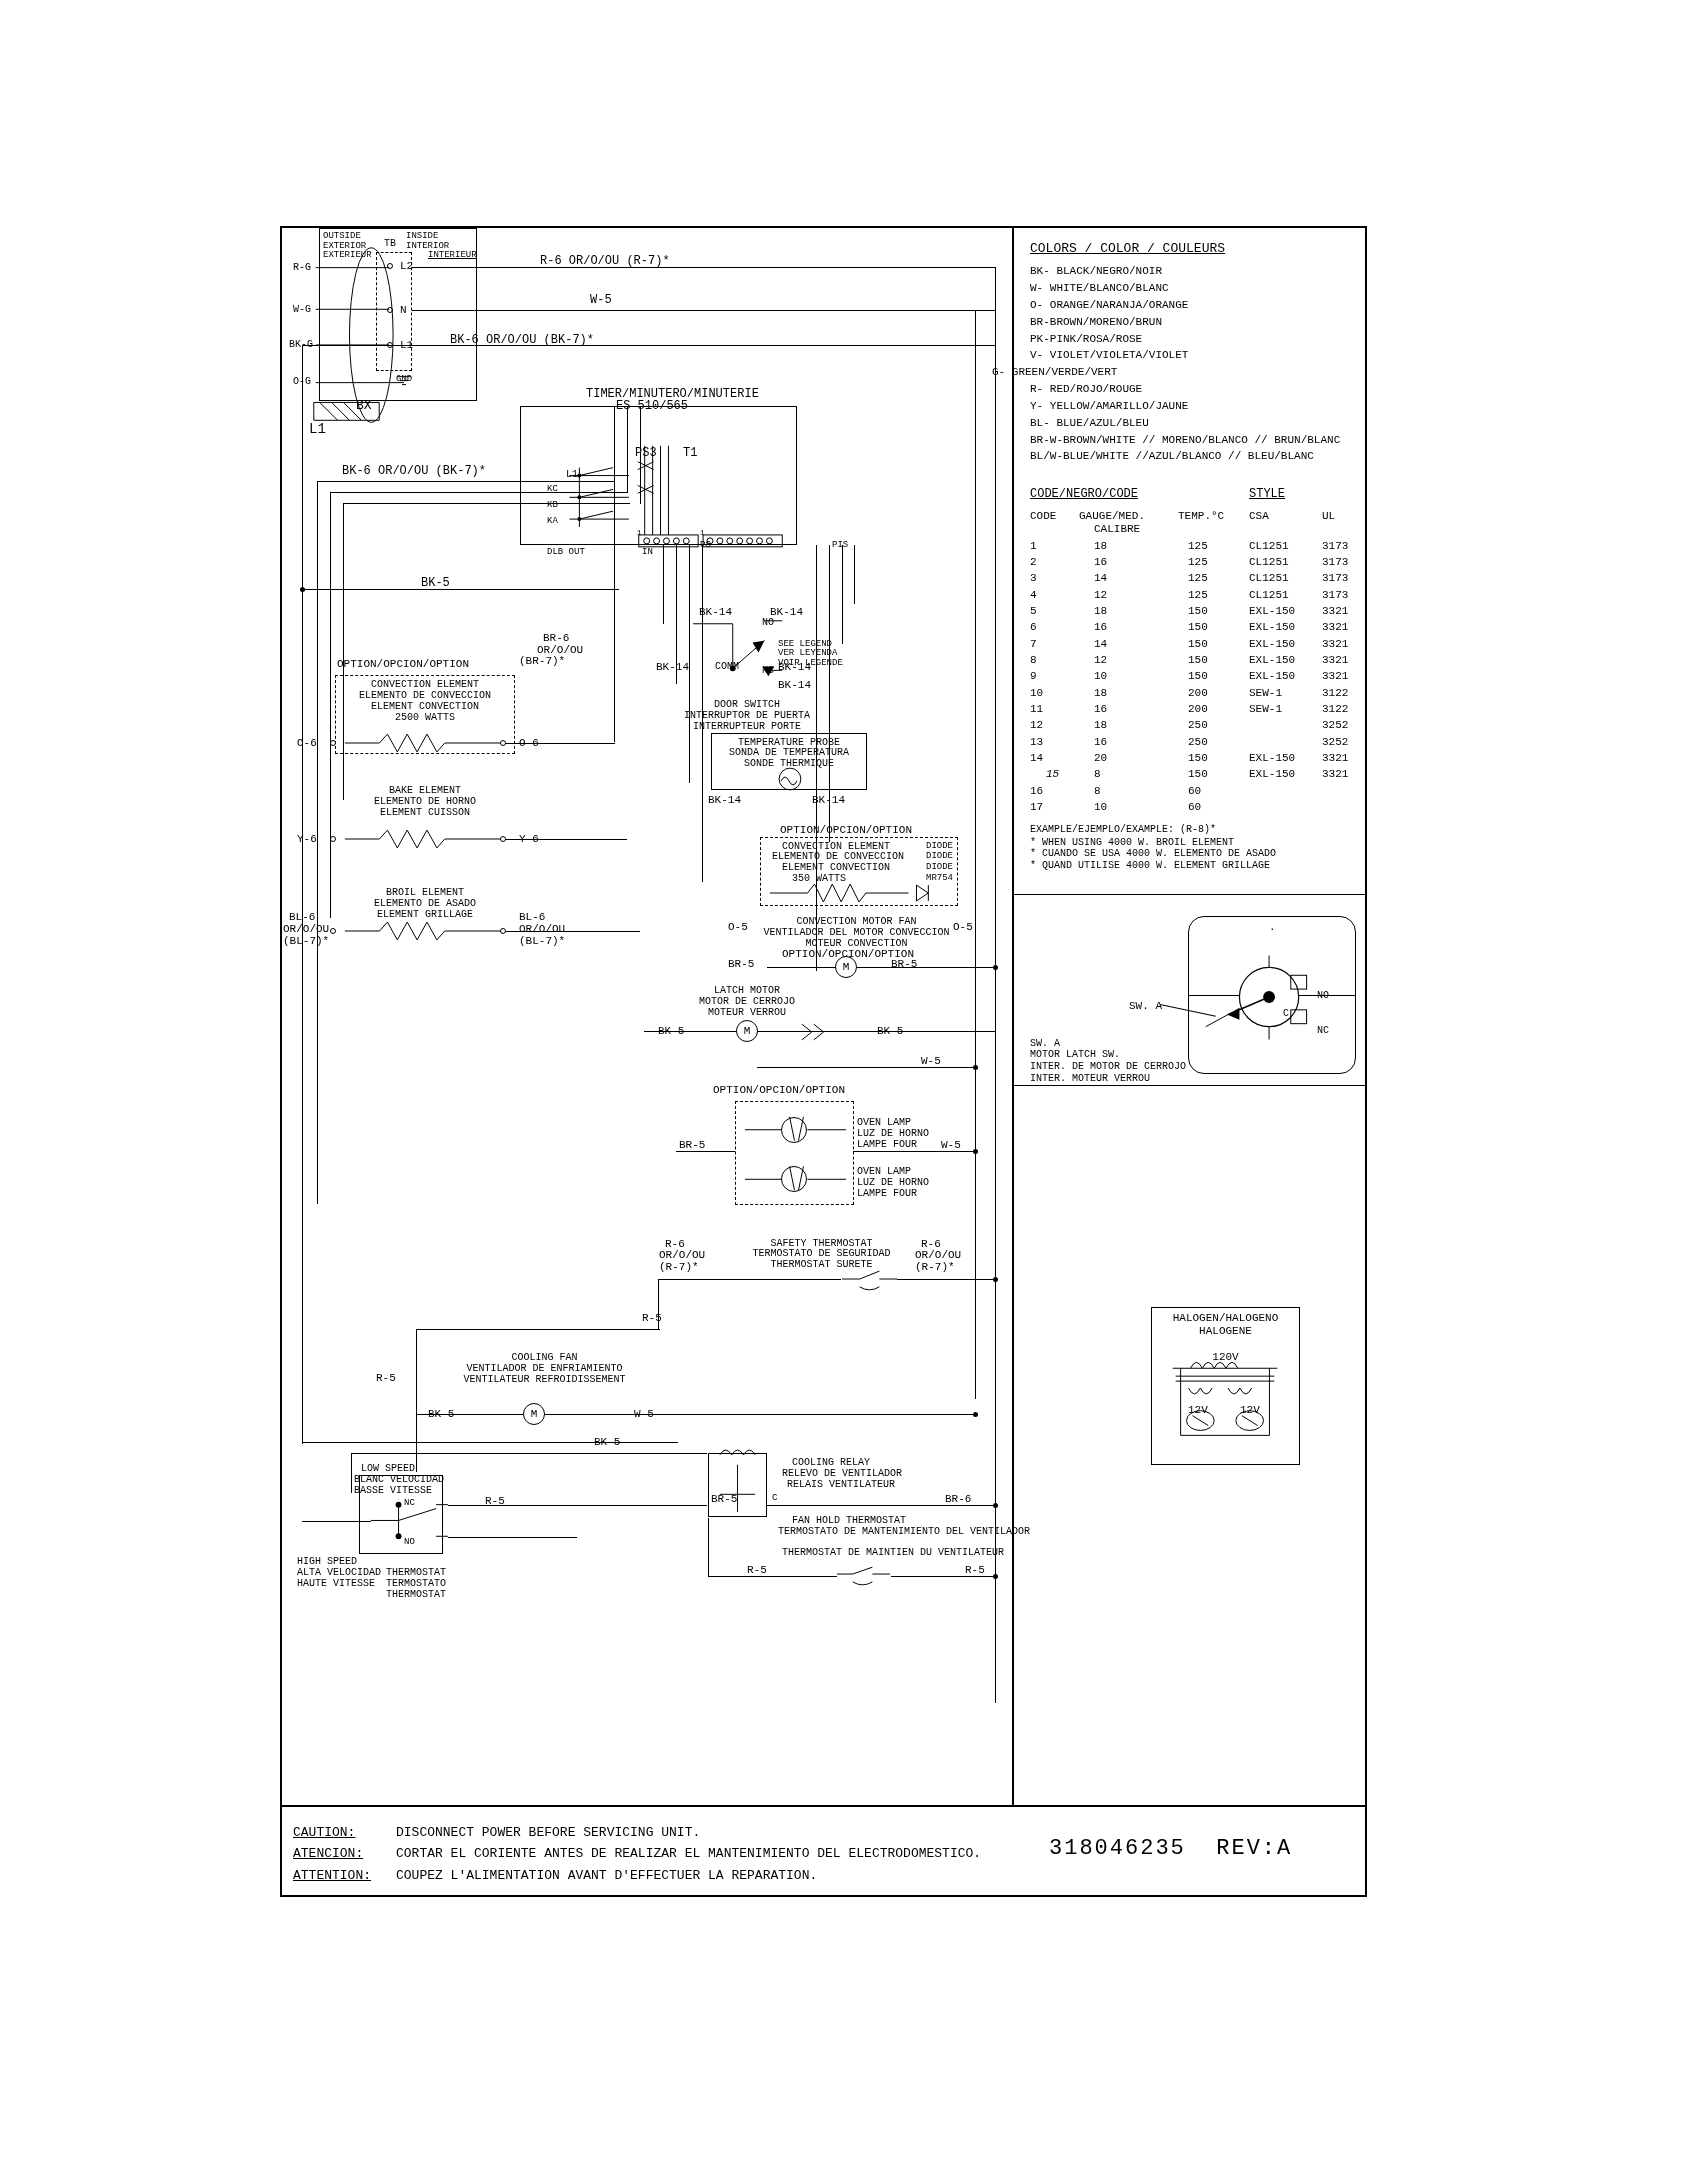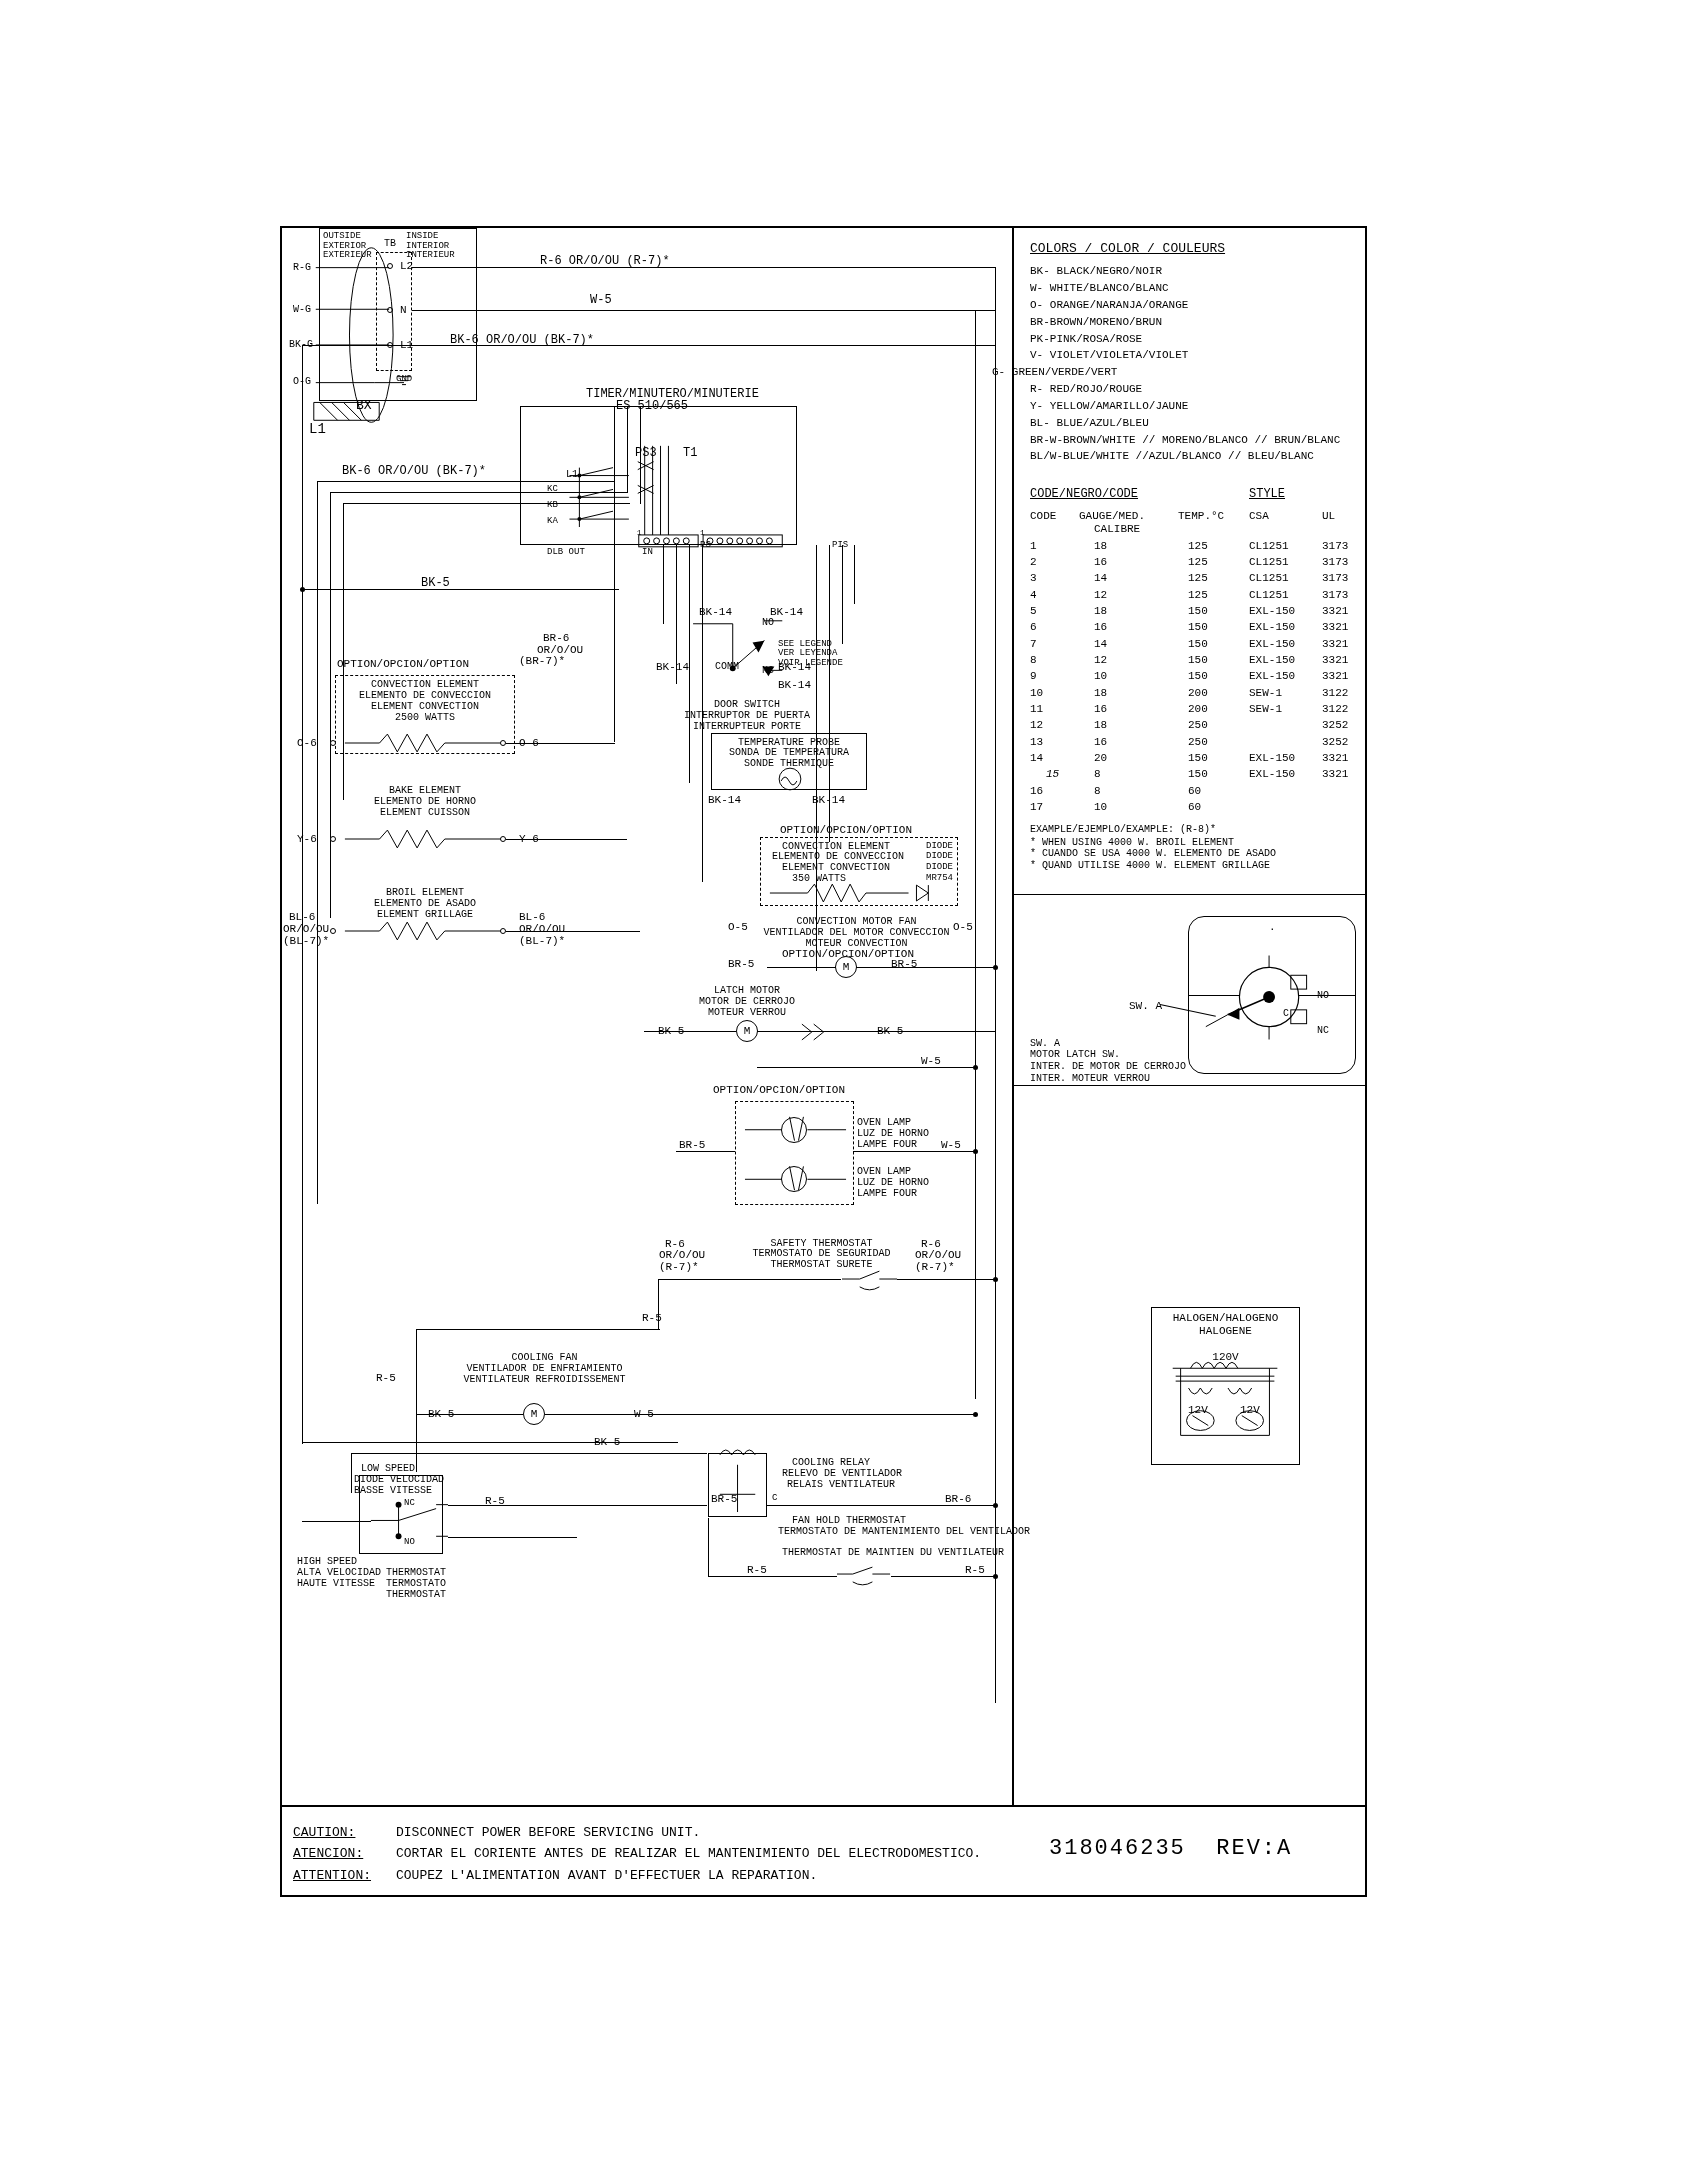--- a/index.html
+++ b/index.html
@@ -193,21 +193,21 @@
   </svg>
   <div class="t t11" style="left:1188px;top:1404px;">12V</div>
   <div class="t t11" style="left:1240px;top:1404px;">12V</div>
 
   <div class="box" style="left:319px;top:228px;width:158px;height:173px;"></div>
   <div class="t t9" style="left:323px;top:231px;">OUTSIDE</div>
   <div class="t t9" style="left:323px;top:241px;">EXTERIOR</div>
   <div class="t t9" style="left:323px;top:250px;">EXTERIEUR</div>
   <div class="t t9" style="left:406px;top:231px;">INSIDE</div>
   <div class="t t9" style="left:406px;top:241px;">INTERIOR</div>
-  <div class="t t9" style="left:406px;top:250px;">INTERIEUR</div>
+  <div class="t t9" style="left:428px;top:250px;text-decoration:underline;">INTERIEUR</div>
   <div class="t t10" style="left:384px;top:238px;">TB</div>
 
   <div class="dash" style="left:376px;top:252px;width:36px;height:119px;"></div>
   <div class="ocirc" style="left:387px;top:263px;"></div>
   <div class="ocirc" style="left:387px;top:307px;"></div>
   <div class="ocirc" style="left:387px;top:342px;"></div>
   <div class="t t11" style="left:400px;top:260px;">L2</div>
   <div class="t t11" style="left:400px;top:304px;">N</div>
   <div class="t t11" style="left:400px;top:339px;">L1</div>
 
@@ -548,21 +548,21 @@
   </svg>
   <div class="t t11" style="left:747px;top:1564px;">R-5</div>
   <div class="t t11" style="left:965px;top:1564px;">R-5</div>
   <div class="ln" style="left:708px;top:1576px;width:129px;height:1px;"></div>
   <div class="ln" style="left:708px;top:1518px;width:1px;height:58px;"></div>
   <div class="ln" style="left:891px;top:1576px;width:104px;height:1px;"></div>
   <div class="node" style="left:993px;top:1574px;"></div>
 
   <div class="box" style="left:359px;top:1475px;width:84px;height:79px;"></div>
   <div class="t t10" style="left:361px;top:1463px;">LOW SPEED</div>
-  <div class="t t10" style="left:354px;top:1474px;">DIODE VELOCIDAD</div>
+  <div class="t t10" style="left:354px;top:1474px;">BLANC VELOCIDAD</div>
   <div class="t t10" style="left:354px;top:1485px;">BASSE VITESSE</div>
   <div class="t t9" style="left:404px;top:1498px;">NC</div>
   <div class="t t9" style="left:404px;top:1537px;">NO</div>
   <svg style="left:359px;top:1475px;width:89px;height:84px;" viewBox="0 0 90 85" width="89" height="84">
     <circle cx="40" cy="30" r="3" fill="#000"></circle>
     <circle cx="40" cy="62" r="3" fill="#000"></circle>
     <line x1="40" y1="30" x2="40" y2="62" stroke="#000"></line>
     <line x1="40" y1="46" x2="78" y2="34" stroke="#000"></line>
     <line x1="12" y1="46" x2="40" y2="46" stroke="#000"></line>
     <line x1="78" y1="30" x2="90" y2="30" stroke="#000"></line>

